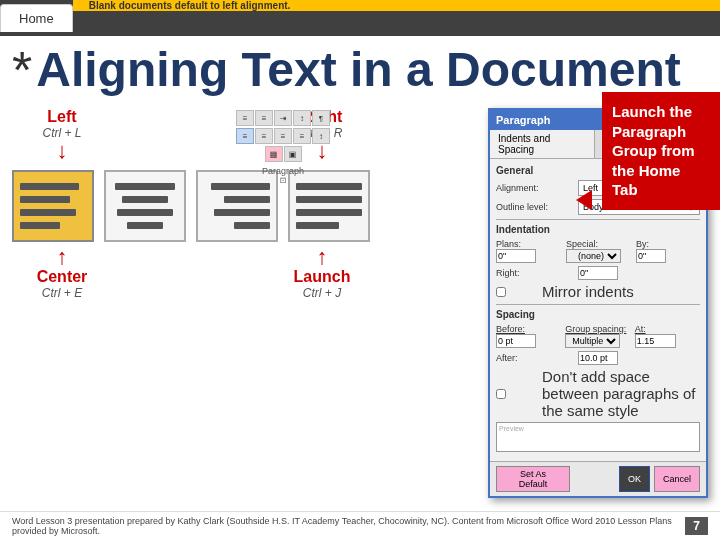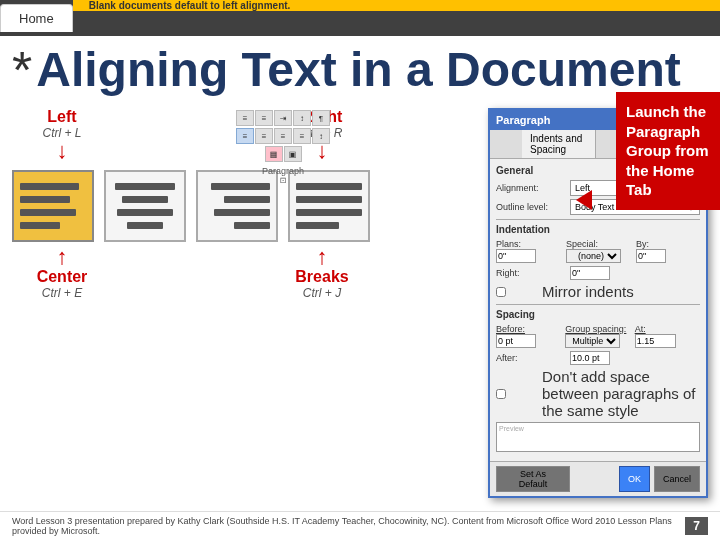--- a/index.html
+++ b/index.html
@@ -215,39 +215,38 @@
       display: flex;
       background: #ddd;
       border-bottom: 1px solid #aaa;
     }
     .dialog-tab {
       padding: 3px 8px;
       font-size: 10px;
       border-right: 1px solid #aaa;
       background: #ddd;
       cursor: pointer;
-      margin-left: 32px;
     }
     .dialog-tab.active {
       background: #f0f0f0;
     }
     .dialog-body {
       padding: 6px;
     }
     .dialog-section-title {
       font-weight: bold;
       font-size: 10px;
       margin-bottom: 4px;
       color: #333;
     }
     .dialog-row {
       display: flex;
       align-items: center;
       margin-bottom: 3px;
-      gap: 4px;
+      gap: 12px;
     }
     .dialog-row label {
       width: 70px;
       font-size: 9px;
       color: #333;
     }
     .dialog-select {
       flex: 1;
       height: 16px;
       font-size: 9px;
@@ -321,44 +320,44 @@
       display: flex;
       justify-content: flex-end;
       gap: 4px;
       padding: 4px 6px;
       background: #e8e8e8;
       border-top: 1px solid #aaa;
     }
     .dialog-btn {
       padding: 2px 8px;
       font-size: 9px;
-      background: #737373;
+      background: #f9a8d4;
       border: 1px solid #888;
       cursor: pointer;
     }
     .dialog-btn.default-btn {
-      background: #3b82f6;
+      background: #404040;
       color: #fff;
       border-color: #2a52a4;
       margin-left: 45px;
     }
     .dialog-select-mini {
       width: 55px;
       height: 14px;
       font-size: 9px;
       border: 1px solid #999;
       text-align: right;
     }
 
     
     .launch-box {
       position: absolute;
       right: 0;
       top: -8px;
-      width: 104px;
+      width: 118px;
       background: #c00;
       color: #fff;
       padding: 10px 10px;
       font-size: 15px;
       font-weight: bold;
       line-height: 1.3;
     }
 
     
     .footer {
@@ -491,21 +490,21 @@
     </div>
 
     <div class="bottom-label-row">
       <div class="align-label">
         <div class="arrow-up">↑</div>
         <div class="main-label">Center</div>
         <div class="sub-label"><em>Ctrl + E</em></div>
       </div>
       <div class="align-label" style="margin-left:80px;">
         <div class="arrow-up">↑</div>
-        <div class="main-label">Breaks</div>
+        <div class="main-label">Launch</div>
         <div class="sub-label"><em>Ctrl + J</em></div>
       </div>
     </div>
   </div>
 
   <div style="position:relative; width:80px; margin-top: 0;">
     <div class="toolbar-area">
       <div class="toolbar-icons-top">
         <div class="t-icon">≡</div>
         <div class="t-icon">≡</div>

